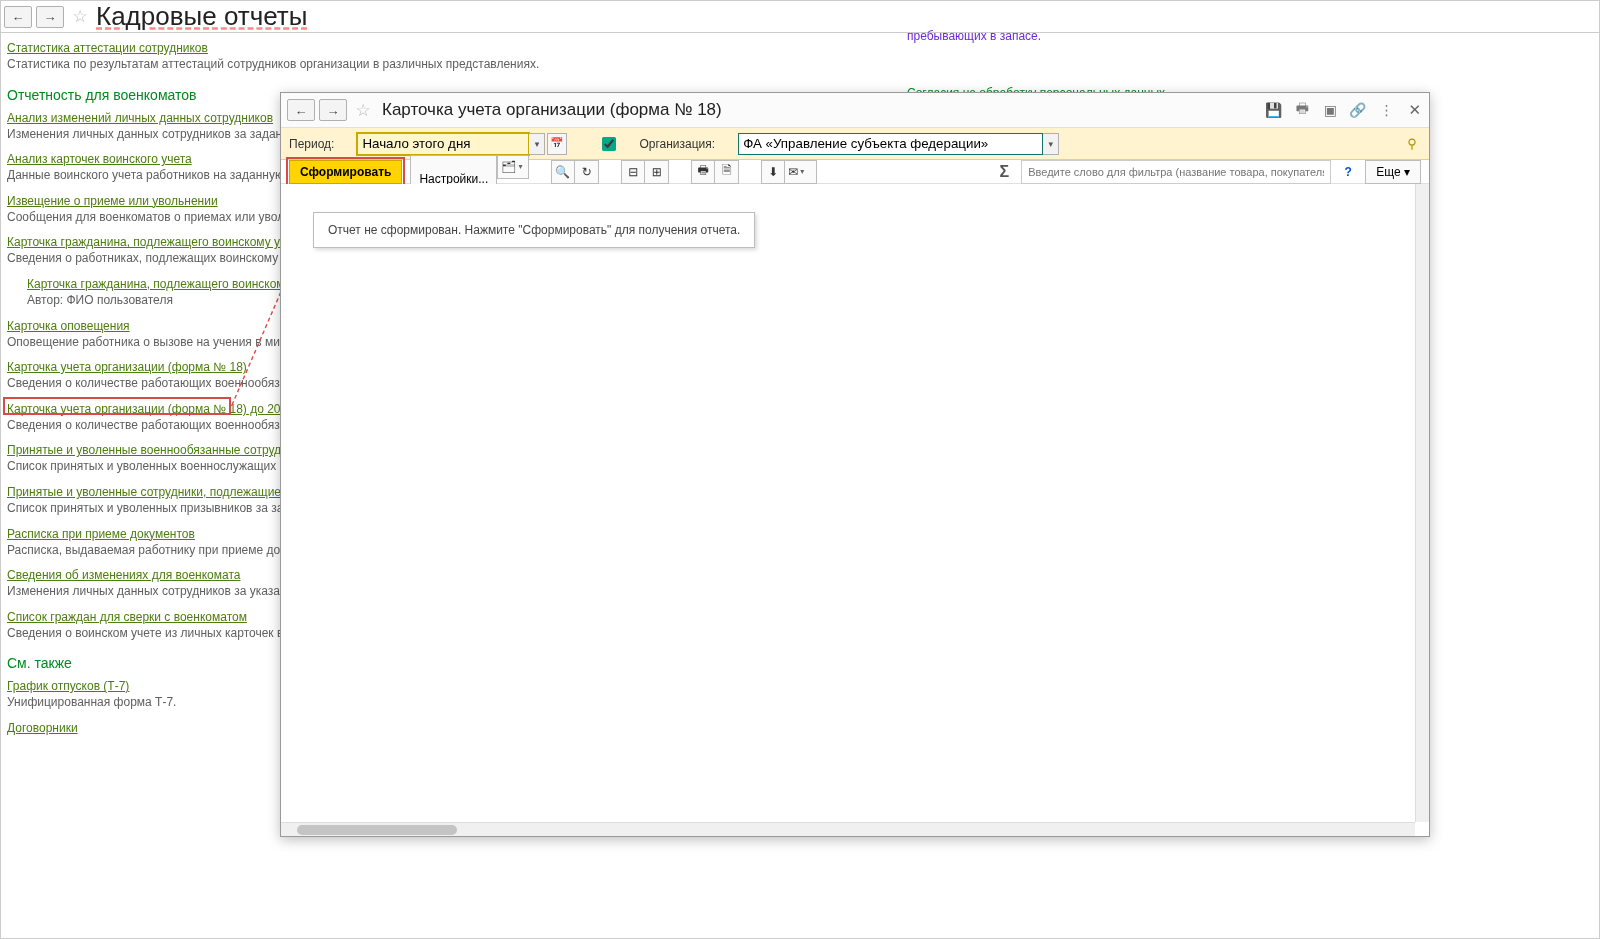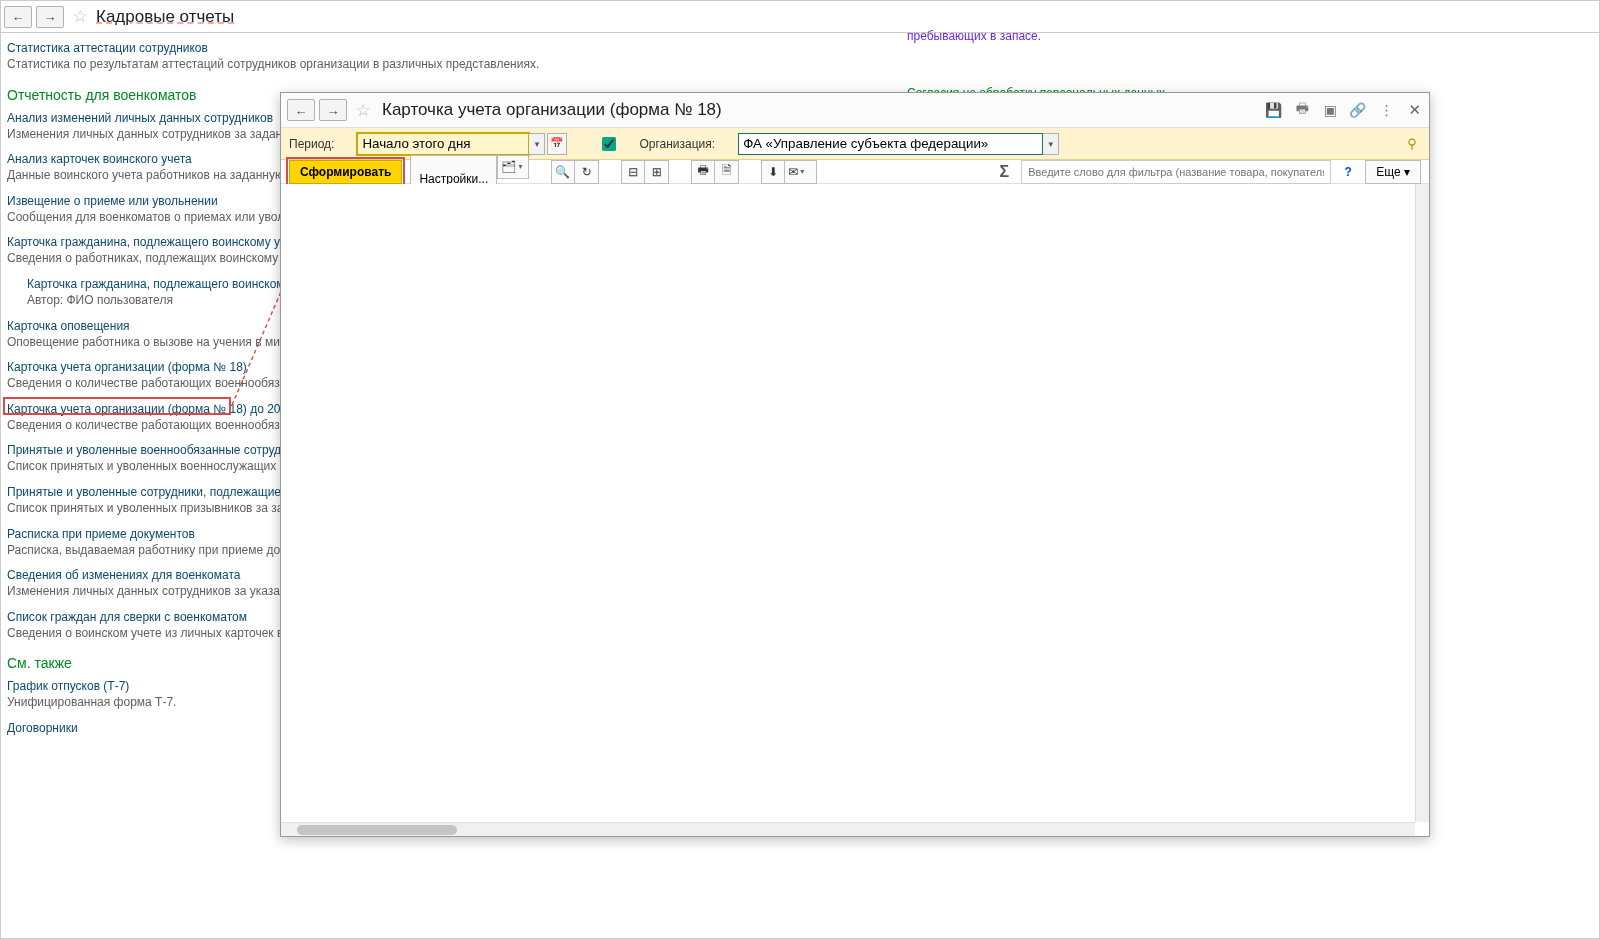--- a/index.html
+++ b/index.html
@@ -4,23 +4,23 @@
 <style>
 * { box-sizing: border-box; margin: 0; padding: 0; }
 body { font-family: Arial, sans-serif; font-size: 12px; background: #fff; color: #333; width: 1600px; height: 939px; position: relative; overflow: hidden; }
 
 
 .bg-page { position: absolute; left: 0; top: 0; width: 1600px; height: 939px; border: 1px solid #ccc; }
 .bg-header { height: 32px; border-bottom: 1px solid #ccc; display: flex; align-items: center; padding: 0 3px; gap: 4px; }
 .nav-btn { width: 28px; height: 22px; border: 1px solid #b0b0b0; background: #f4f4f4; display: inline-flex; align-items: center; justify-content: center; cursor: pointer; border-radius: 2px; font-size: 13px; color: #444; }
 .nav-btn:last-of-type{color:#bbb;}
 .star-icon { width: 18px; height: 18px; display: inline-flex; align-items: center; justify-content: center; color: #bbb; font-size: 17px; margin-left: 3px; margin-right: 3px; }
-.bg-title { font-size: 17px; font-weight: normal; text-decoration: underline dashed #f88; color: #222; }
+.bg-title { font-size: 26px; font-weight: normal; text-decoration: underline dashed #f88; color: #222; }
 .bg-content { padding: 8px 6px; }
-.link { color: #0c4a6e; cursor: pointer; display: inline-block; margin-bottom: 2px; }
+.link { color: #4d7c0f; text-decoration: underline; cursor: pointer; display: inline-block; margin-bottom: 2px; }
 .link-block { margin-bottom: 10px; }
 .desc { color: #606060; line-height: 1.3; }
 .sect-title { color: #008a22; font-size: 14px; font-weight: normal; margin: 14px 0 8px 0; }
 .indent { margin-left: 20px; }
 .right-col-link { position: absolute; top: 85px; left: 906px; color: #008a22; text-decoration: underline; font-size: 12px; cursor: pointer; }
 .right-col-cutoff { position: absolute; top: 28px; left: 906px; color: #6d28d9; font-size: 12px; }
 
 
 .fg-window { position: absolute; left: 280px; top: 92px; width: 1150px; height: 745px; background: #fff; border: 1px solid #999; box-shadow: 0 3px 12px rgba(0,0,0,0.25); display: flex; flex-direction: column; }
 .fg-header { height: 35px; background: #fbfbfb; display: flex; align-items: center; padding: 0 6px; gap: 4px; border-bottom: 1px solid #e0e0e0; }
@@ -166,16 +166,17 @@
       <span class="icon-btn icon-btn-dd">✉</span>
     </div>
 
     <span class="sigma">Σ</span>
     <input class="filter-input" placeholder="Введите слово для фильтра (название товара, покупателя и" style="">
     <span class="help-btn">?</span>
     <button class="more-btn"><span>Еще</span> ▾</button>
   </div>
 
   <div class="report-area">
+    <div class="msg-box">Отчет не сформирован. Нажмите "Сформировать" для получения отчета.</div>
     <div class="scrollbar-v"></div>
     <div class="scrollbar-h"></div>
   </div>
 </div>
 
 </body></html>

